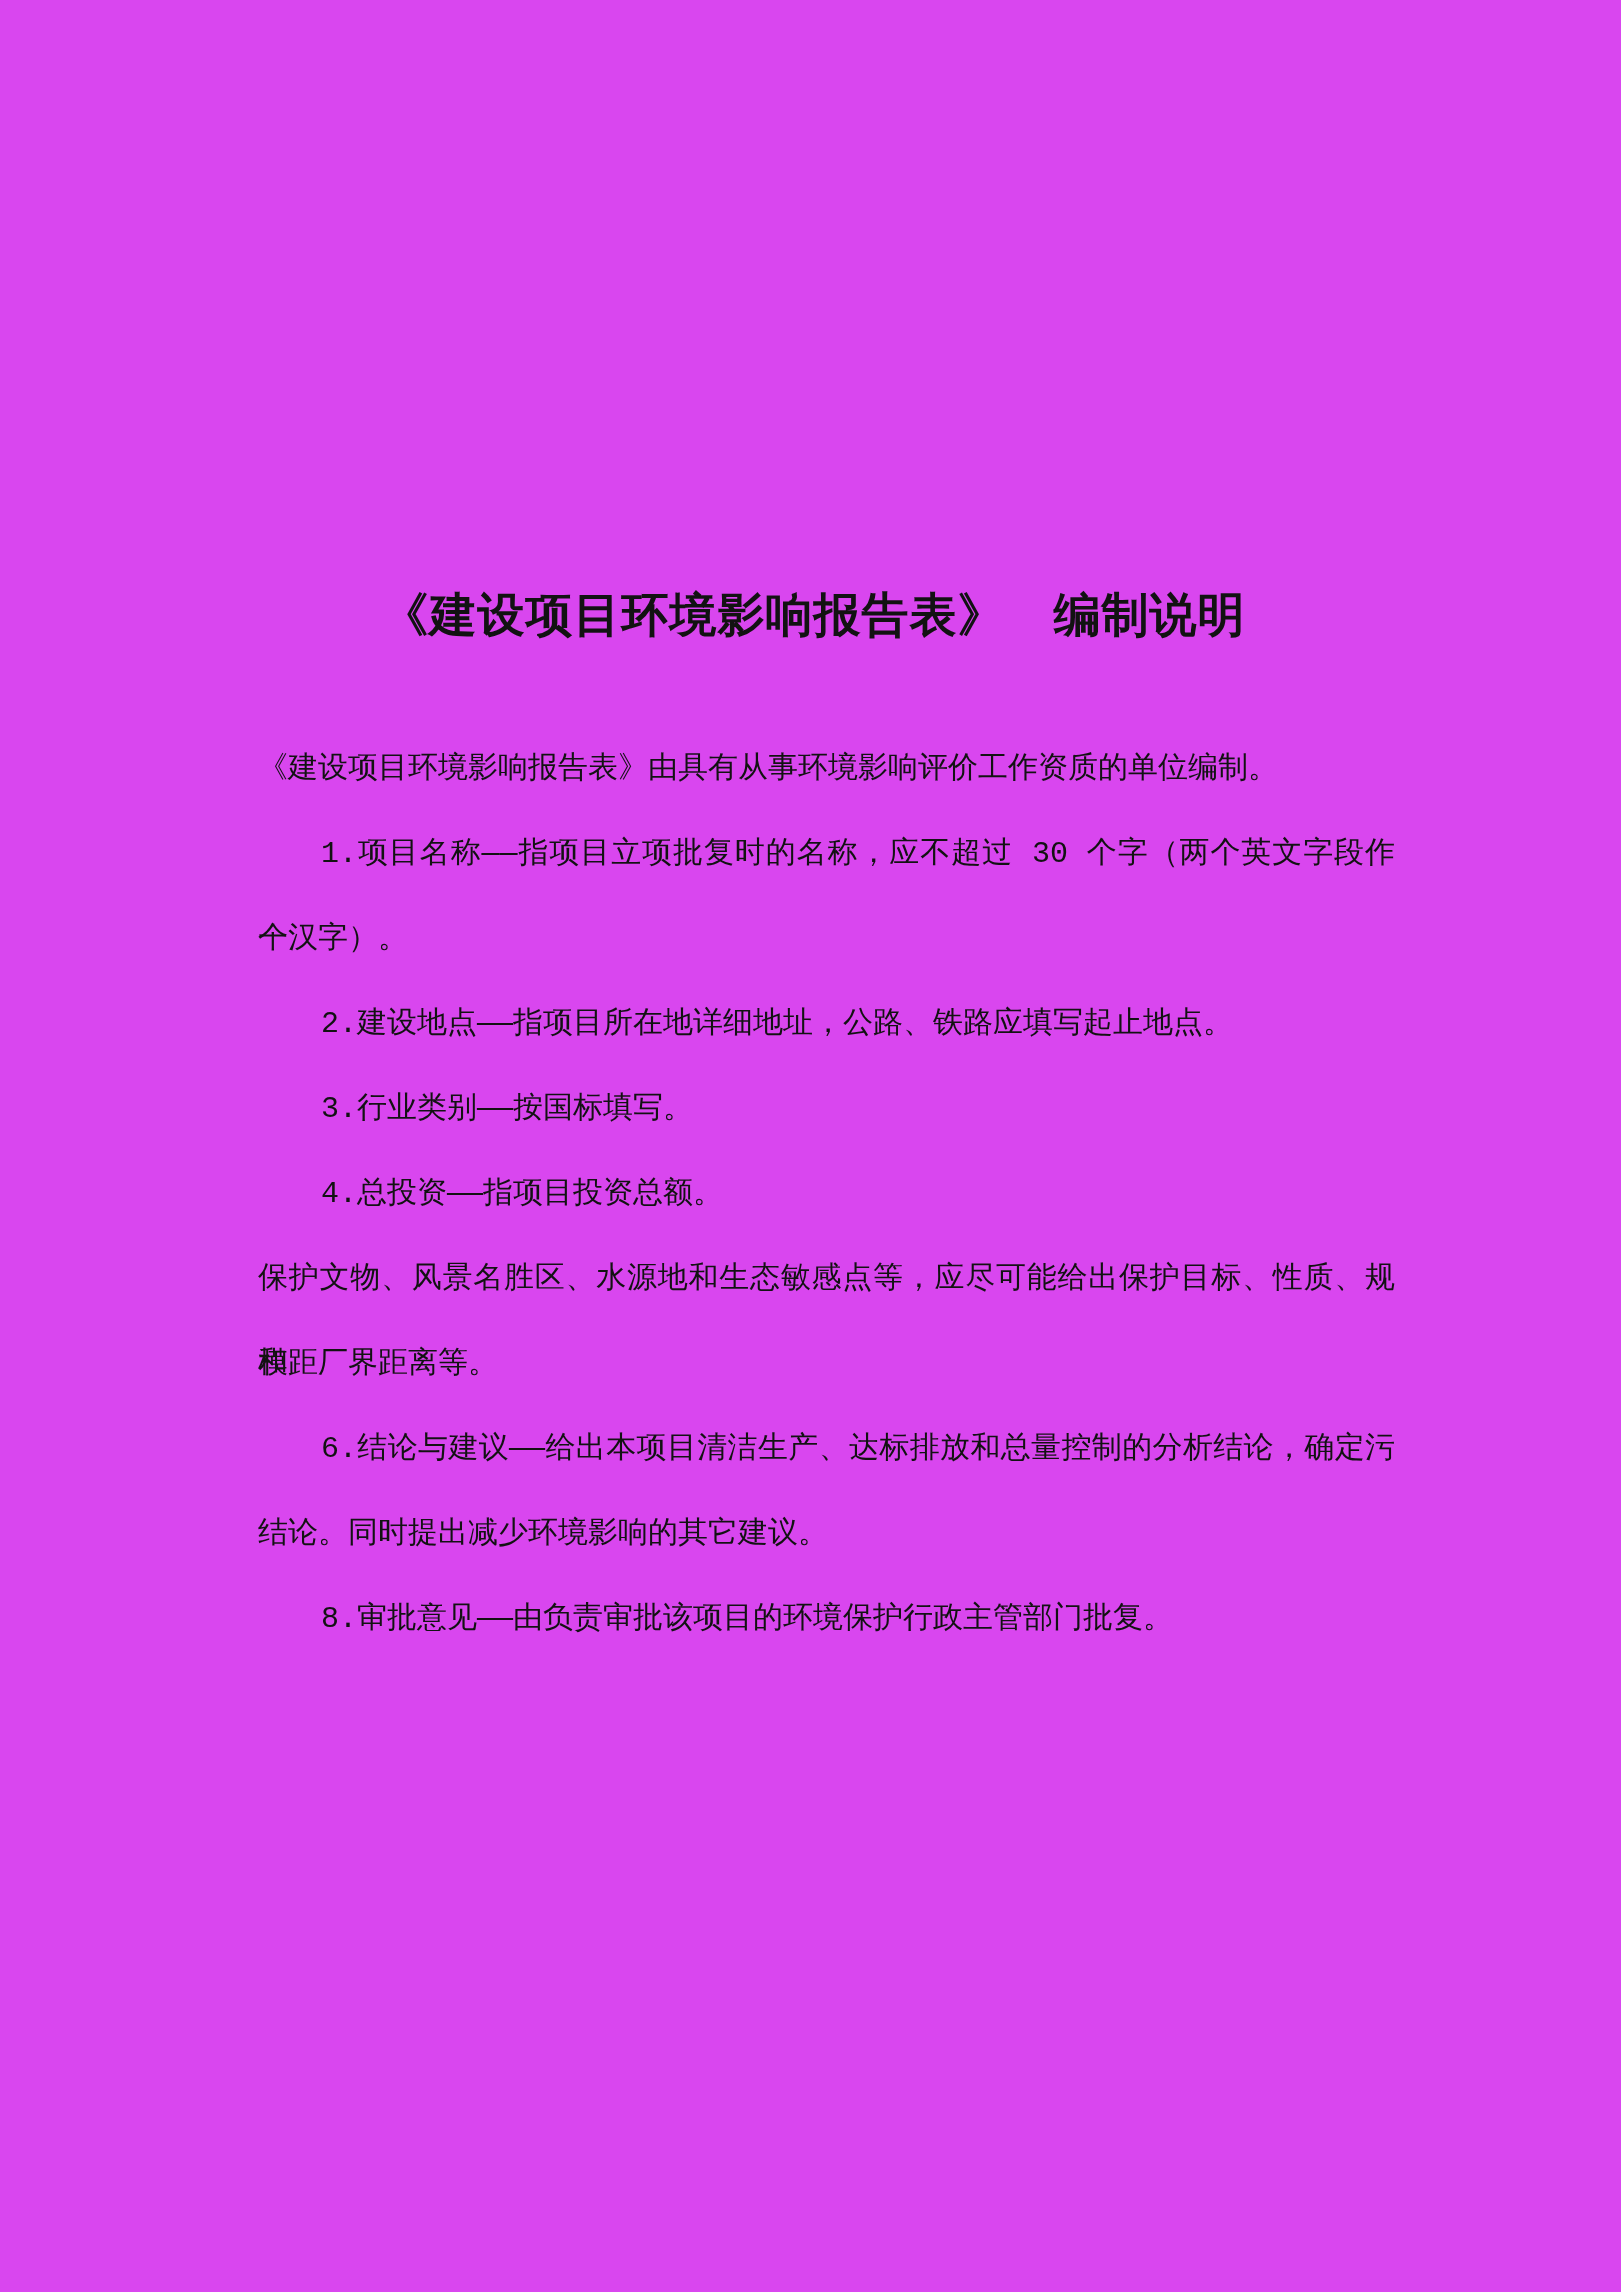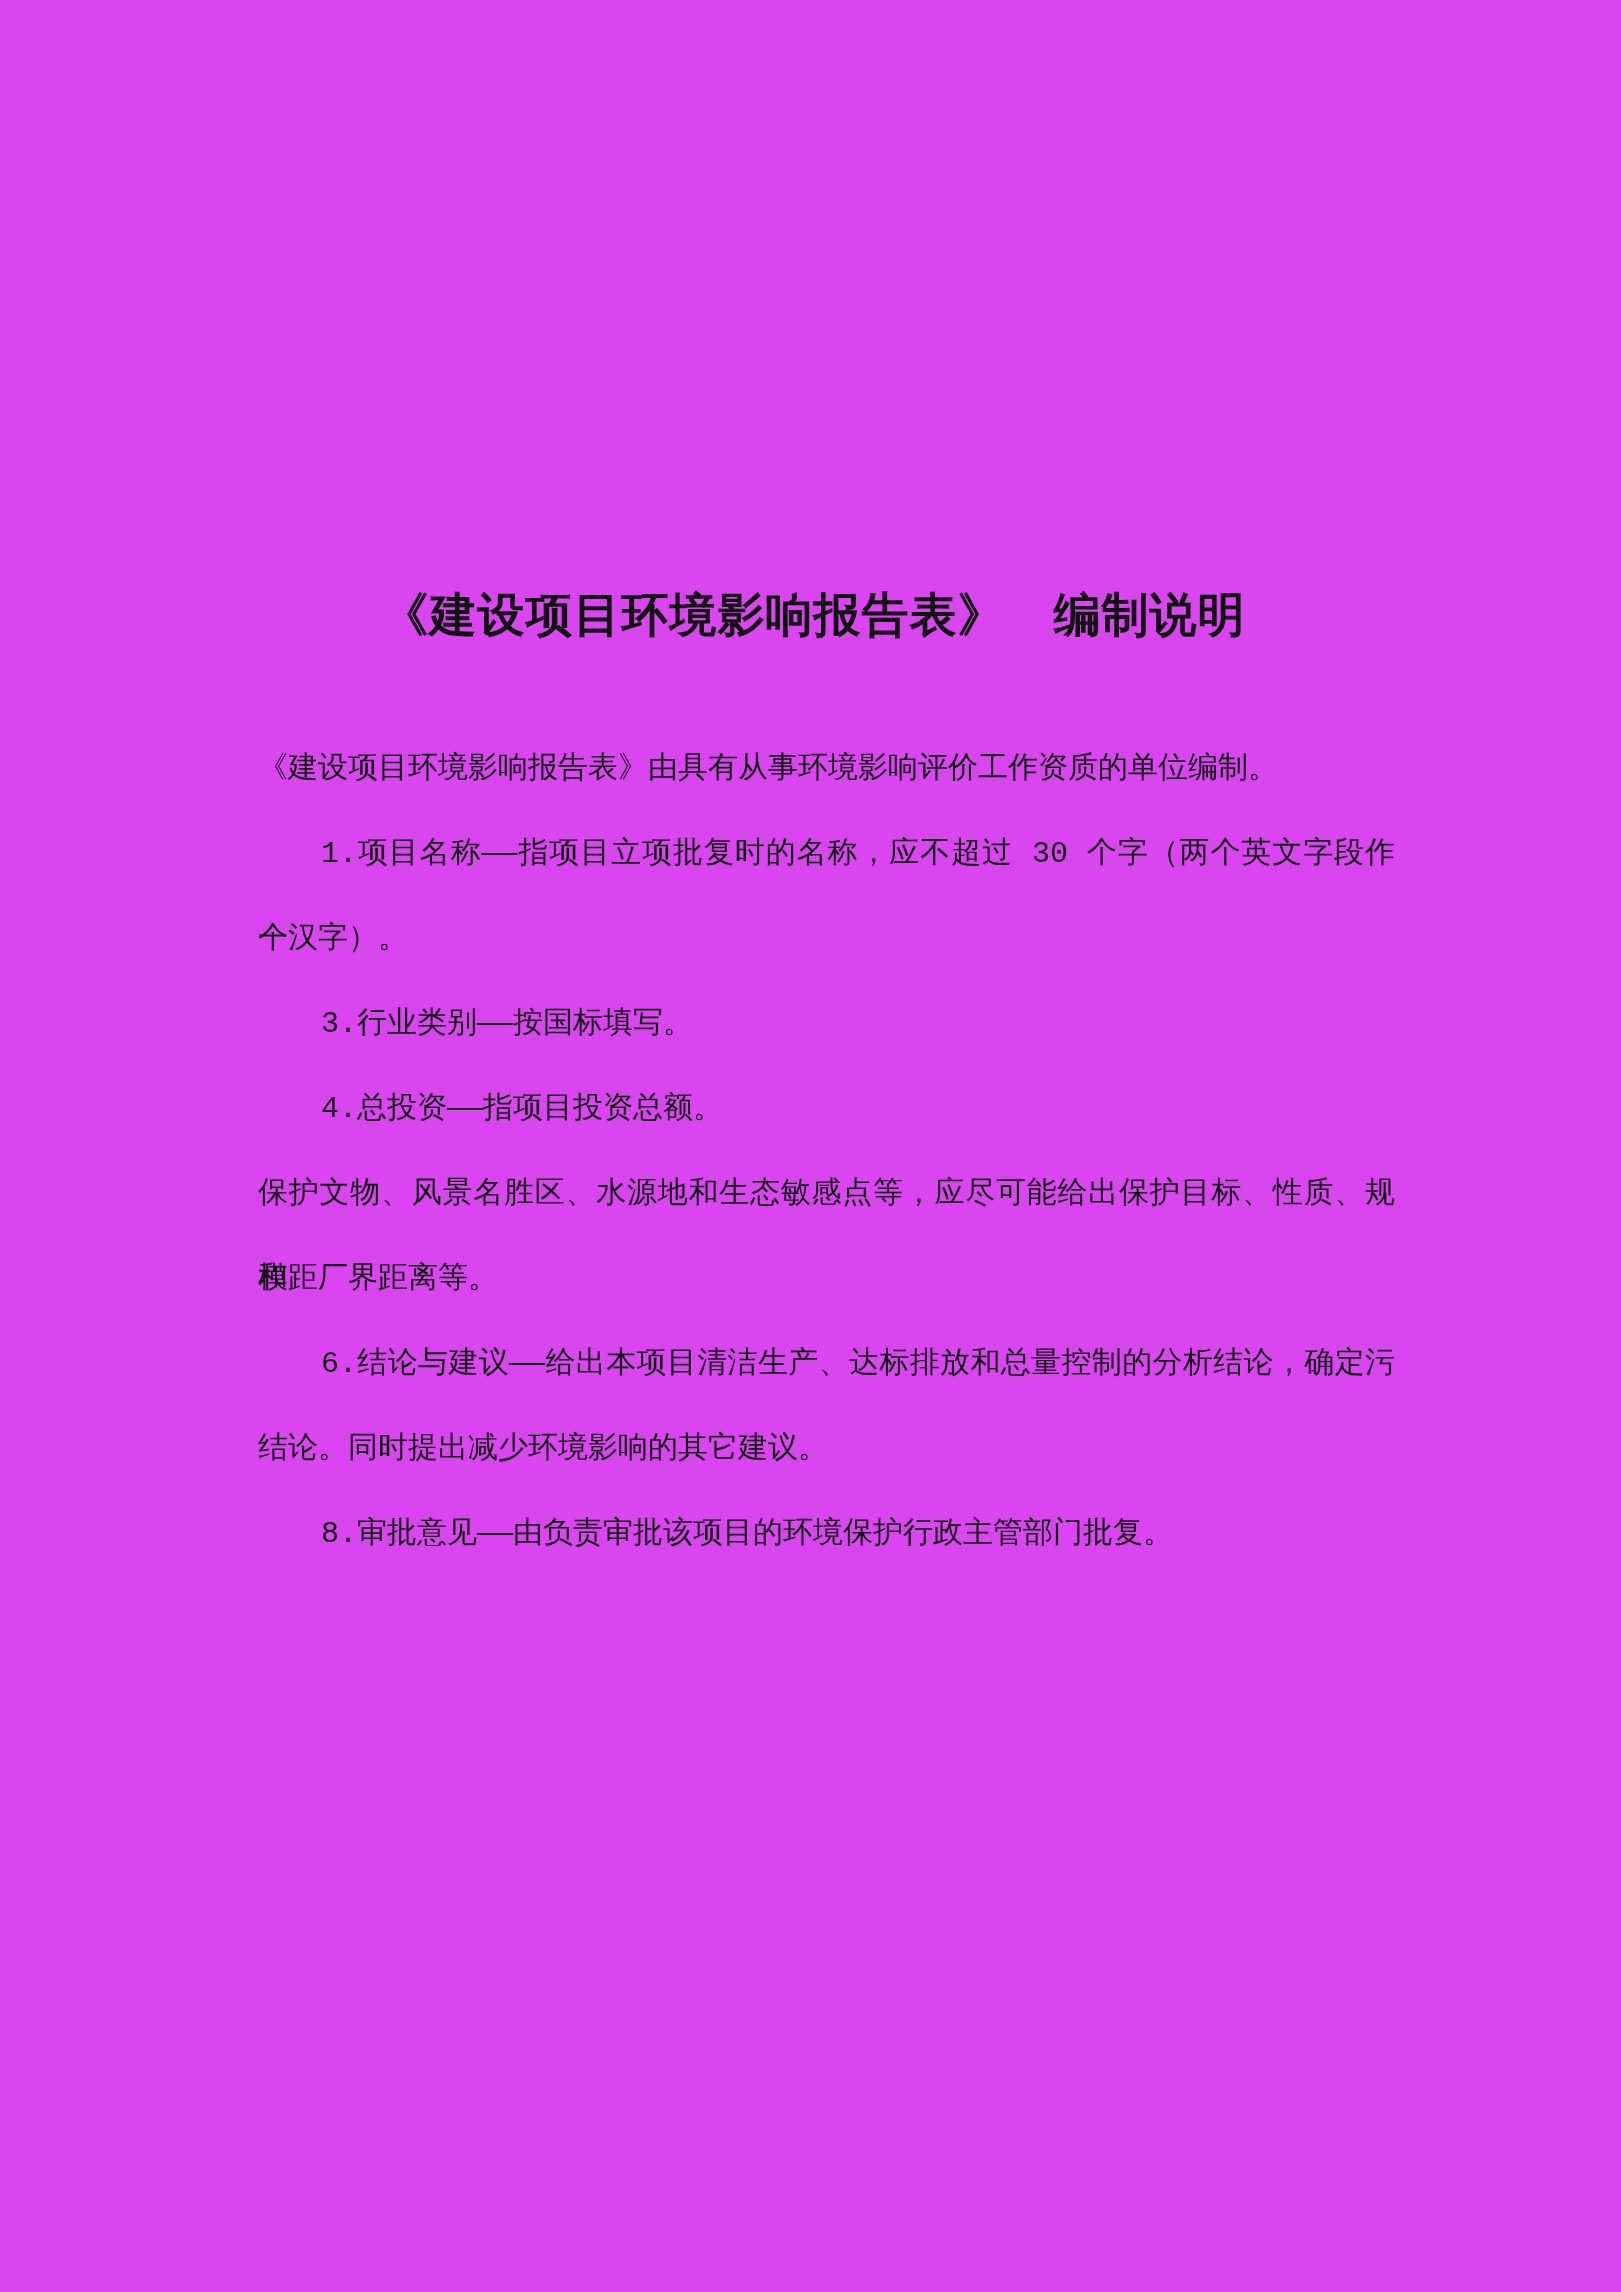--- a/index.html
+++ b/index.html
@@ -59,20 +59,21 @@
   <h1 class="title">《建设项目环境影响报告表》　编制说明</h1>
 
   <div class="body-block">
 
     <div class="line">《建设项目环境影响报告表》由具有从事环境影响评价工作资质的单位编制。</div>
 
     <div class="line indent fill">1.项目名称——指项目立项批复时的名称，应不超过 30 个字（两个英文字段作一</div>
 
     <div class="line">个汉字）。</div>
 
+    <div class="line indent">2.建设地点——指项目所在地详细地址，公路、铁路应填写起止地点。</div>
 
     <div class="line indent">3.行业类别——按国标填写。</div>
 
     <div class="line indent">4.总投资——指项目投资总额。</div>
 
 
     <div class="line fill">保护文物、风景名胜区、水源地和生态敏感点等，应尽可能给出保护目标、性质、规模</div>
 
     <div class="line">和距厂界距离等。</div>
 

